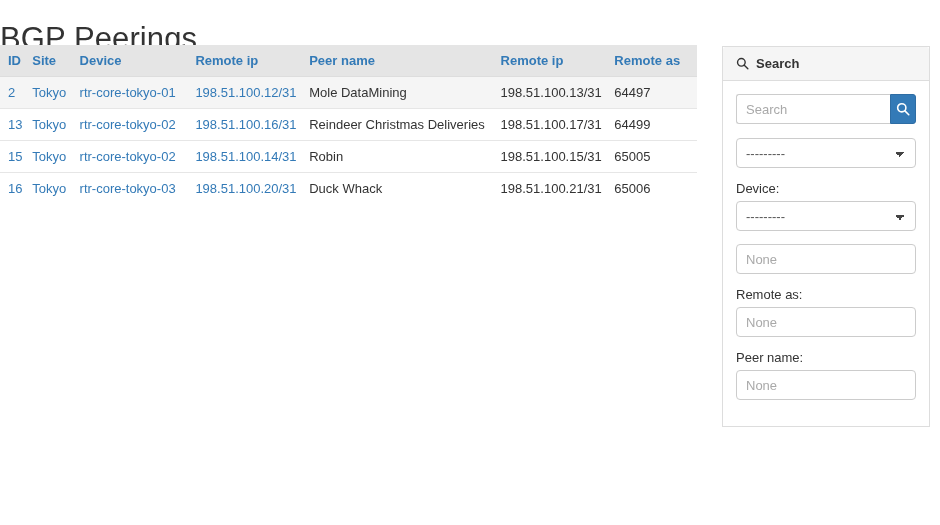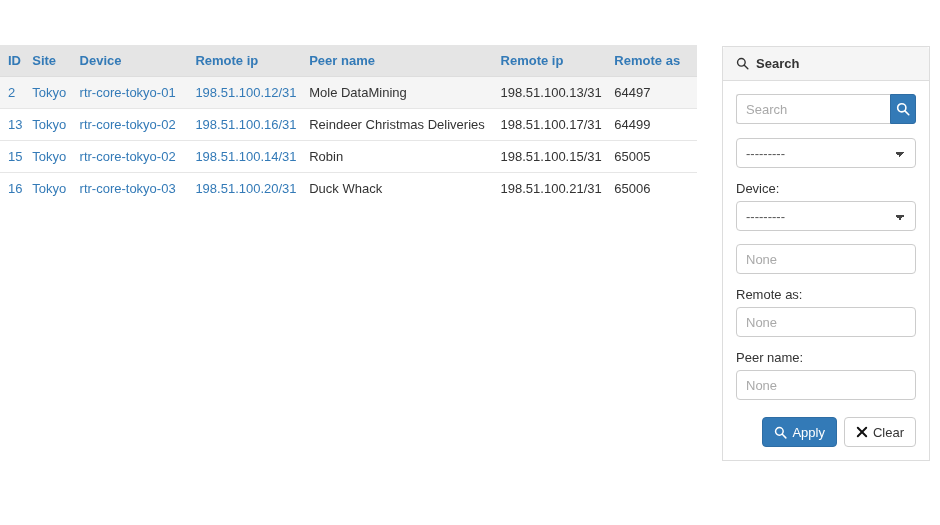--- a/index.html
+++ b/index.html
@@ -205,20 +205,21 @@
     background: #ffffff;
     border: 1px solid #cccccc;
     color: #333333;
   }
 </style>
 </head>
 <body>
 
 <div id="page">
 
+  <h1 class="page-title">BGP Peerings</h1>
 
   <div class="table-wrap">
     <table class="peer-table">
       <thead>
         <tr>
           <th class="col-id">ID</th>
           <th class="col-site">Site</th>
           <th class="col-device">Device</th>
           <th class="col-localip">Remote ip</th>
           <th class="col-peer">Peer name</th>
@@ -313,37 +314,17 @@
       <div class="field-group">
         <label class="field-label">Remote as:</label>
         <input class="form-input" type="text" placeholder="None" style="">
       </div>
 
       <div class="field-group">
         <label class="field-label">Peer name:</label>
         <input class="form-input" type="text" placeholder="None" style="">
       </div>
 
-      <div class="btn-row">
-        <button class="btn btn-primary" type="button">
-          <span>
-            <svg class="icon-svg" width="13" height="13" viewBox="0 0 16 16" fill="none" stroke="#ffffff" stroke-width="1.8">
-              <circle cx="6.6" cy="6.6" r="4.7"></circle>
-              <line x1="10.2" y1="10.2" x2="14.6" y2="14.6" stroke-linecap="round"></line>
-            </svg>
-          </span>
-          <span>Apply</span>
-        </button>
-        <button class="btn btn-default" type="button">
-          <span>
-            <svg class="icon-svg" width="12" height="12" viewBox="0 0 16 16" fill="none" stroke="#111111" stroke-width="2.6" stroke-linecap="round">
-              <line x1="2.4" y1="2.4" x2="13.6" y2="13.6"></line>
-              <line x1="13.6" y1="2.4" x2="2.4" y2="13.6"></line>
-            </svg>
-          </span>
-          <span>Clear</span>
-        </button>
-      </div>
 
     </div>
   </div>
 
 </div>
 
 </body></html>

